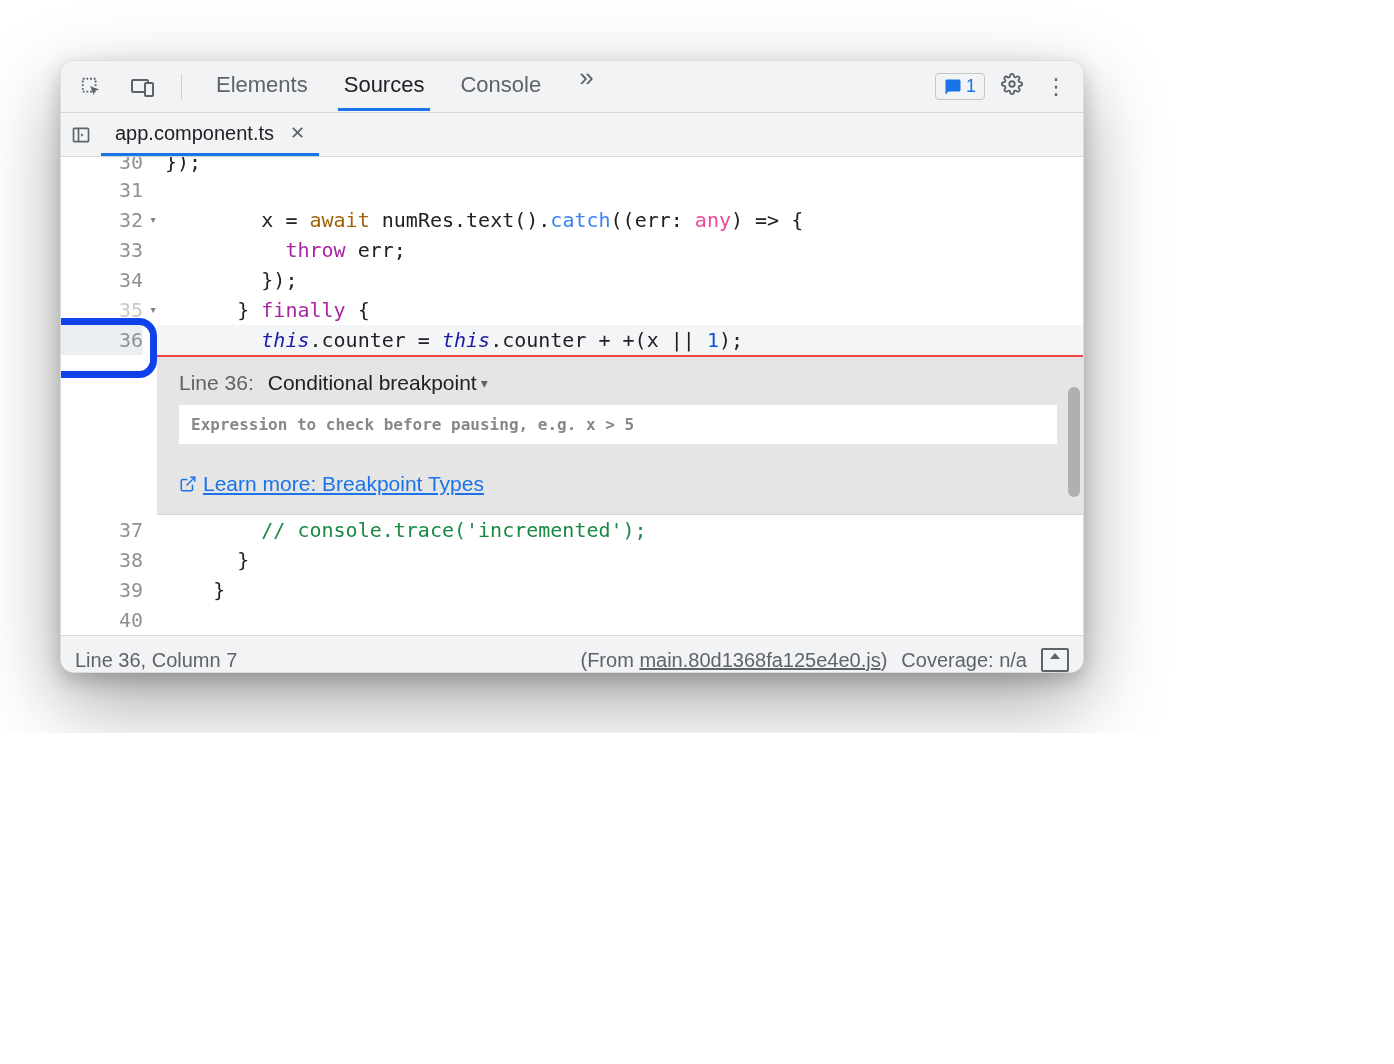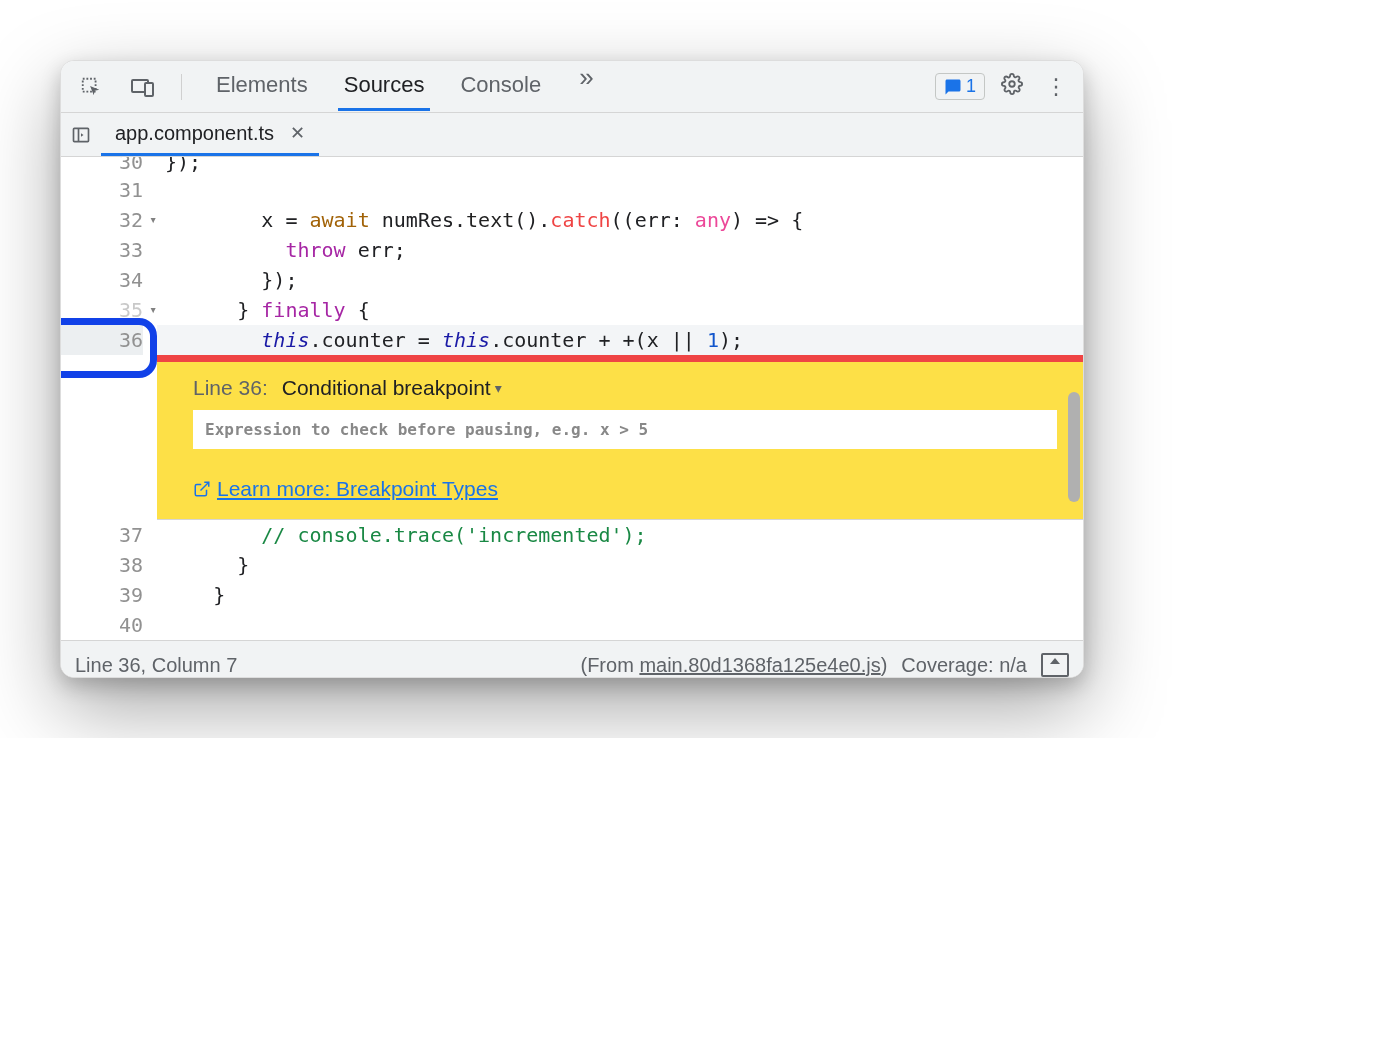--- a/index.html
+++ b/index.html
@@ -62,35 +62,35 @@
   .filetab { display:flex; align-items:center; gap:16px; padding:8px 14px; font-size:20px; color:#202124; border-bottom:3px solid #1a73e8; cursor:pointer; }
   .filetab .close { color:#5f6368; font-size:18px; }
   .editor { display:flex; position:relative; font-family: Menlo, Consolas, monospace; font-size:20px; }
   .gutter { width:96px; text-align:right; color:#919191; padding-right:14px; user-select:none; background:#fff; }
   .gutter .ln { height:30px; line-height:30px; position:relative; }
   .gutter .fold::after { content:"▾"; position:absolute; right:-14px; color:#808080; font-size:13px; }
   .gutter .hl { background:#eceff1; }
   .code { flex:1; background:#fff; overflow:hidden; }
   .code .row { height:30px; line-height:30px; white-space:pre; padding-left:8px; color:#202124; }
   .code .row.hl { background:#f3f5f7; }
-  .kw { color:#ef4444; }
+  .kw { color:#3b82f6; }
   .fn { color:#222; }
   .ty { color:#ec4899; }
   .num { color:#1155cc; }
   .cmt { color:#198844; }
   .pun { color:#202124; }
   .await { color:#a16207; }
   .finally { color:#a626a4; }
   .throw { color:#a626a4; }
   .this { color:#1a1aa6; font-style:italic; }
   .bp-panel {
-    background:#fde047;
-    border-top:7px solid #ef4444;
+    background:#e5e5e5;
+    border-top:2px solid #ef4444;
     border-bottom:1px solid #d5d5d5;
-    padding:14px 26px 18px 36px;
+    padding:14px 26px 18px 22px;
     font-family:-apple-system, Arial, sans-serif;
   }
   .bp-head { display:flex; align-items:center; gap:14px; font-size:21px; color:#5f6368; margin-bottom:10px; }
   .bp-label { color:#5f6368; }
   .bp-select { color:#202124; display:flex; align-items:center; gap:4px; cursor:pointer; }
   .bp-select::after { content:"▾"; font-size:14px; color:#5f6368; }
   .bp-input { width:100%; font-family:Menlo,Consolas,monospace; font-size:16px; padding:10px 12px; border:none; background:#fff; color:#202124; outline:none;font-weight:bold; }
   .bp-input::placeholder { color:#888; }
   .bp-link { display:flex; align-items:center; gap:6px; margin-top:28px; color:#1a73e8; font-size:21px; text-decoration:underline; cursor:pointer; }
   .statusbar {

